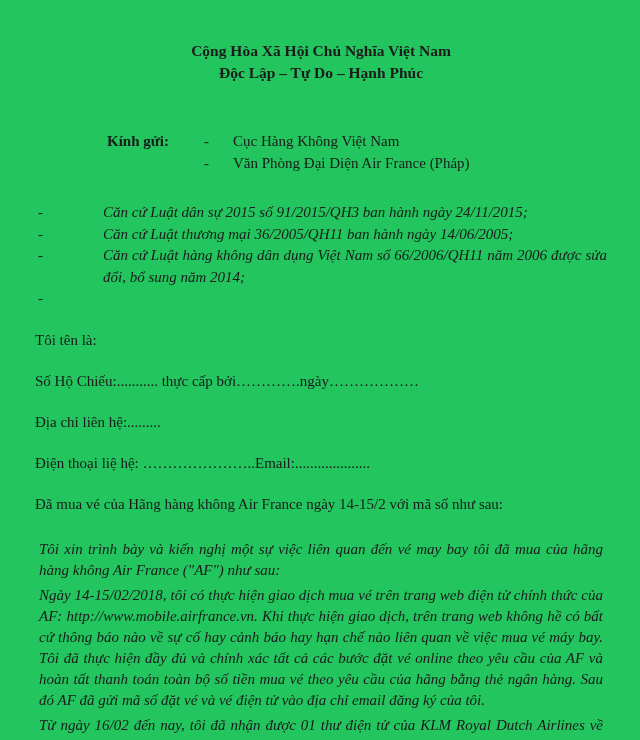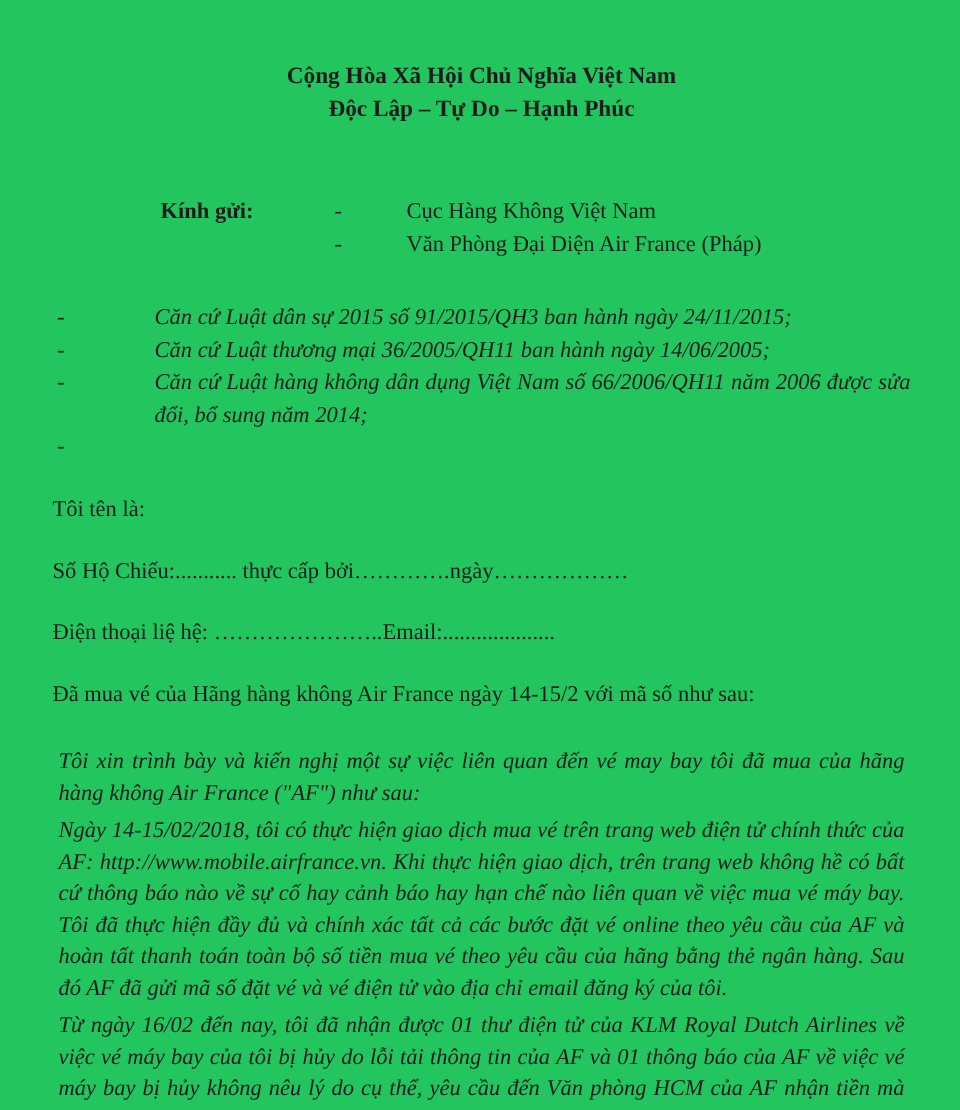--- a/index.html
+++ b/index.html
@@ -13,21 +13,21 @@
     font-family: "Liberation Serif", "DejaVu Serif", serif;
     font-size: 15px;
   }
   .content { padding: 40px 33px 0 35px; }
 
   
   .doc-header { text-align: center; font-weight: bold; line-height: 22px; font-size: 15.5px; }
 
   
   .recipients { margin-top: 46px; line-height: 22px; }
-  .recipient-row { display: flex; gap: 19px; }
+  .recipient-row { display: flex; }
   .r-label { width: 169px; padding-left: 72px; box-sizing: border-box; font-weight: bold; }
   .r-dash { width: 29px; }
   .r-text { flex: 1; }
 
   
   .legal-bases { margin-top: 28px; line-height: 21.5px; font-style: italic; }
   .legal-row { display: flex; }
   .l-dash { width: 68px; padding-left: 3px; box-sizing: border-box; }
   .l-text { flex: 1; text-align: justify; font-style: italic; }
 
@@ -77,20 +77,21 @@
         <span class="l-text">Căn cứ Luật hàng không dân dụng Việt Nam số 66/2006/QH11 năm 2006 được sửa đổi, bổ sung năm 2014;</span>
       </div>
       <div class="legal-row">
         <span class="l-dash">-</span>
       </div>
     </div>
 
     <div class="personal-info">
       <div class="info-line">Tôi tên là:</div>
       <div class="info-line">Số Hộ Chiếu:........... thực cấp bởi………….ngày………………</div>
+      <div class="info-line">Địa chỉ liên hệ:.........</div>
       <div class="info-line">Điện thoại liệ hệ: …………………..Email:....................</div>
       <div class="info-line">Đã mua vé của Hãng hàng không Air France ngày 14-15/2 với mã số như sau:</div>
     </div>
 
     <div class="body-text">
       <p>Tôi xin trình bày và kiến nghị một sự việc liên quan đến vé may bay tôi đã mua của hãng hàng không Air France ("AF") như sau:</p>
       <p>Ngày 14-15/02/2018, tôi có thực hiện giao dịch mua vé trên trang web điện tử chính thức của AF: http://www.mobile.airfrance.vn. Khi thực hiện giao dịch, trên trang web không hề có bất cứ thông báo nào về sự cố hay cảnh báo hay hạn chế nào liên quan về việc mua vé máy bay. Tôi đã thực hiện đầy đủ và chính xác tất cả các bước đặt vé online theo yêu cầu của AF và hoàn tất thanh toán toàn bộ số tiền mua vé theo yêu cầu của hãng bằng thẻ ngân hàng. Sau đó AF đã gửi mã số đặt vé và vé điện tử vào địa chỉ email đăng ký của tôi.</p>
       <p>Từ ngày 16/02 đến nay, tôi đã nhận được 01 thư điện tử của  KLM Royal Dutch Airlines về việc vé máy bay của tôi bị hủy do lỗi tải thông tin của AF và 01 thông báo của AF về việc vé máy bay bị hủy không nêu lý do cụ thể, yêu cầu đến Văn phòng HCM của AF nhận tiền mà không có thời</p>
     </div>
 

